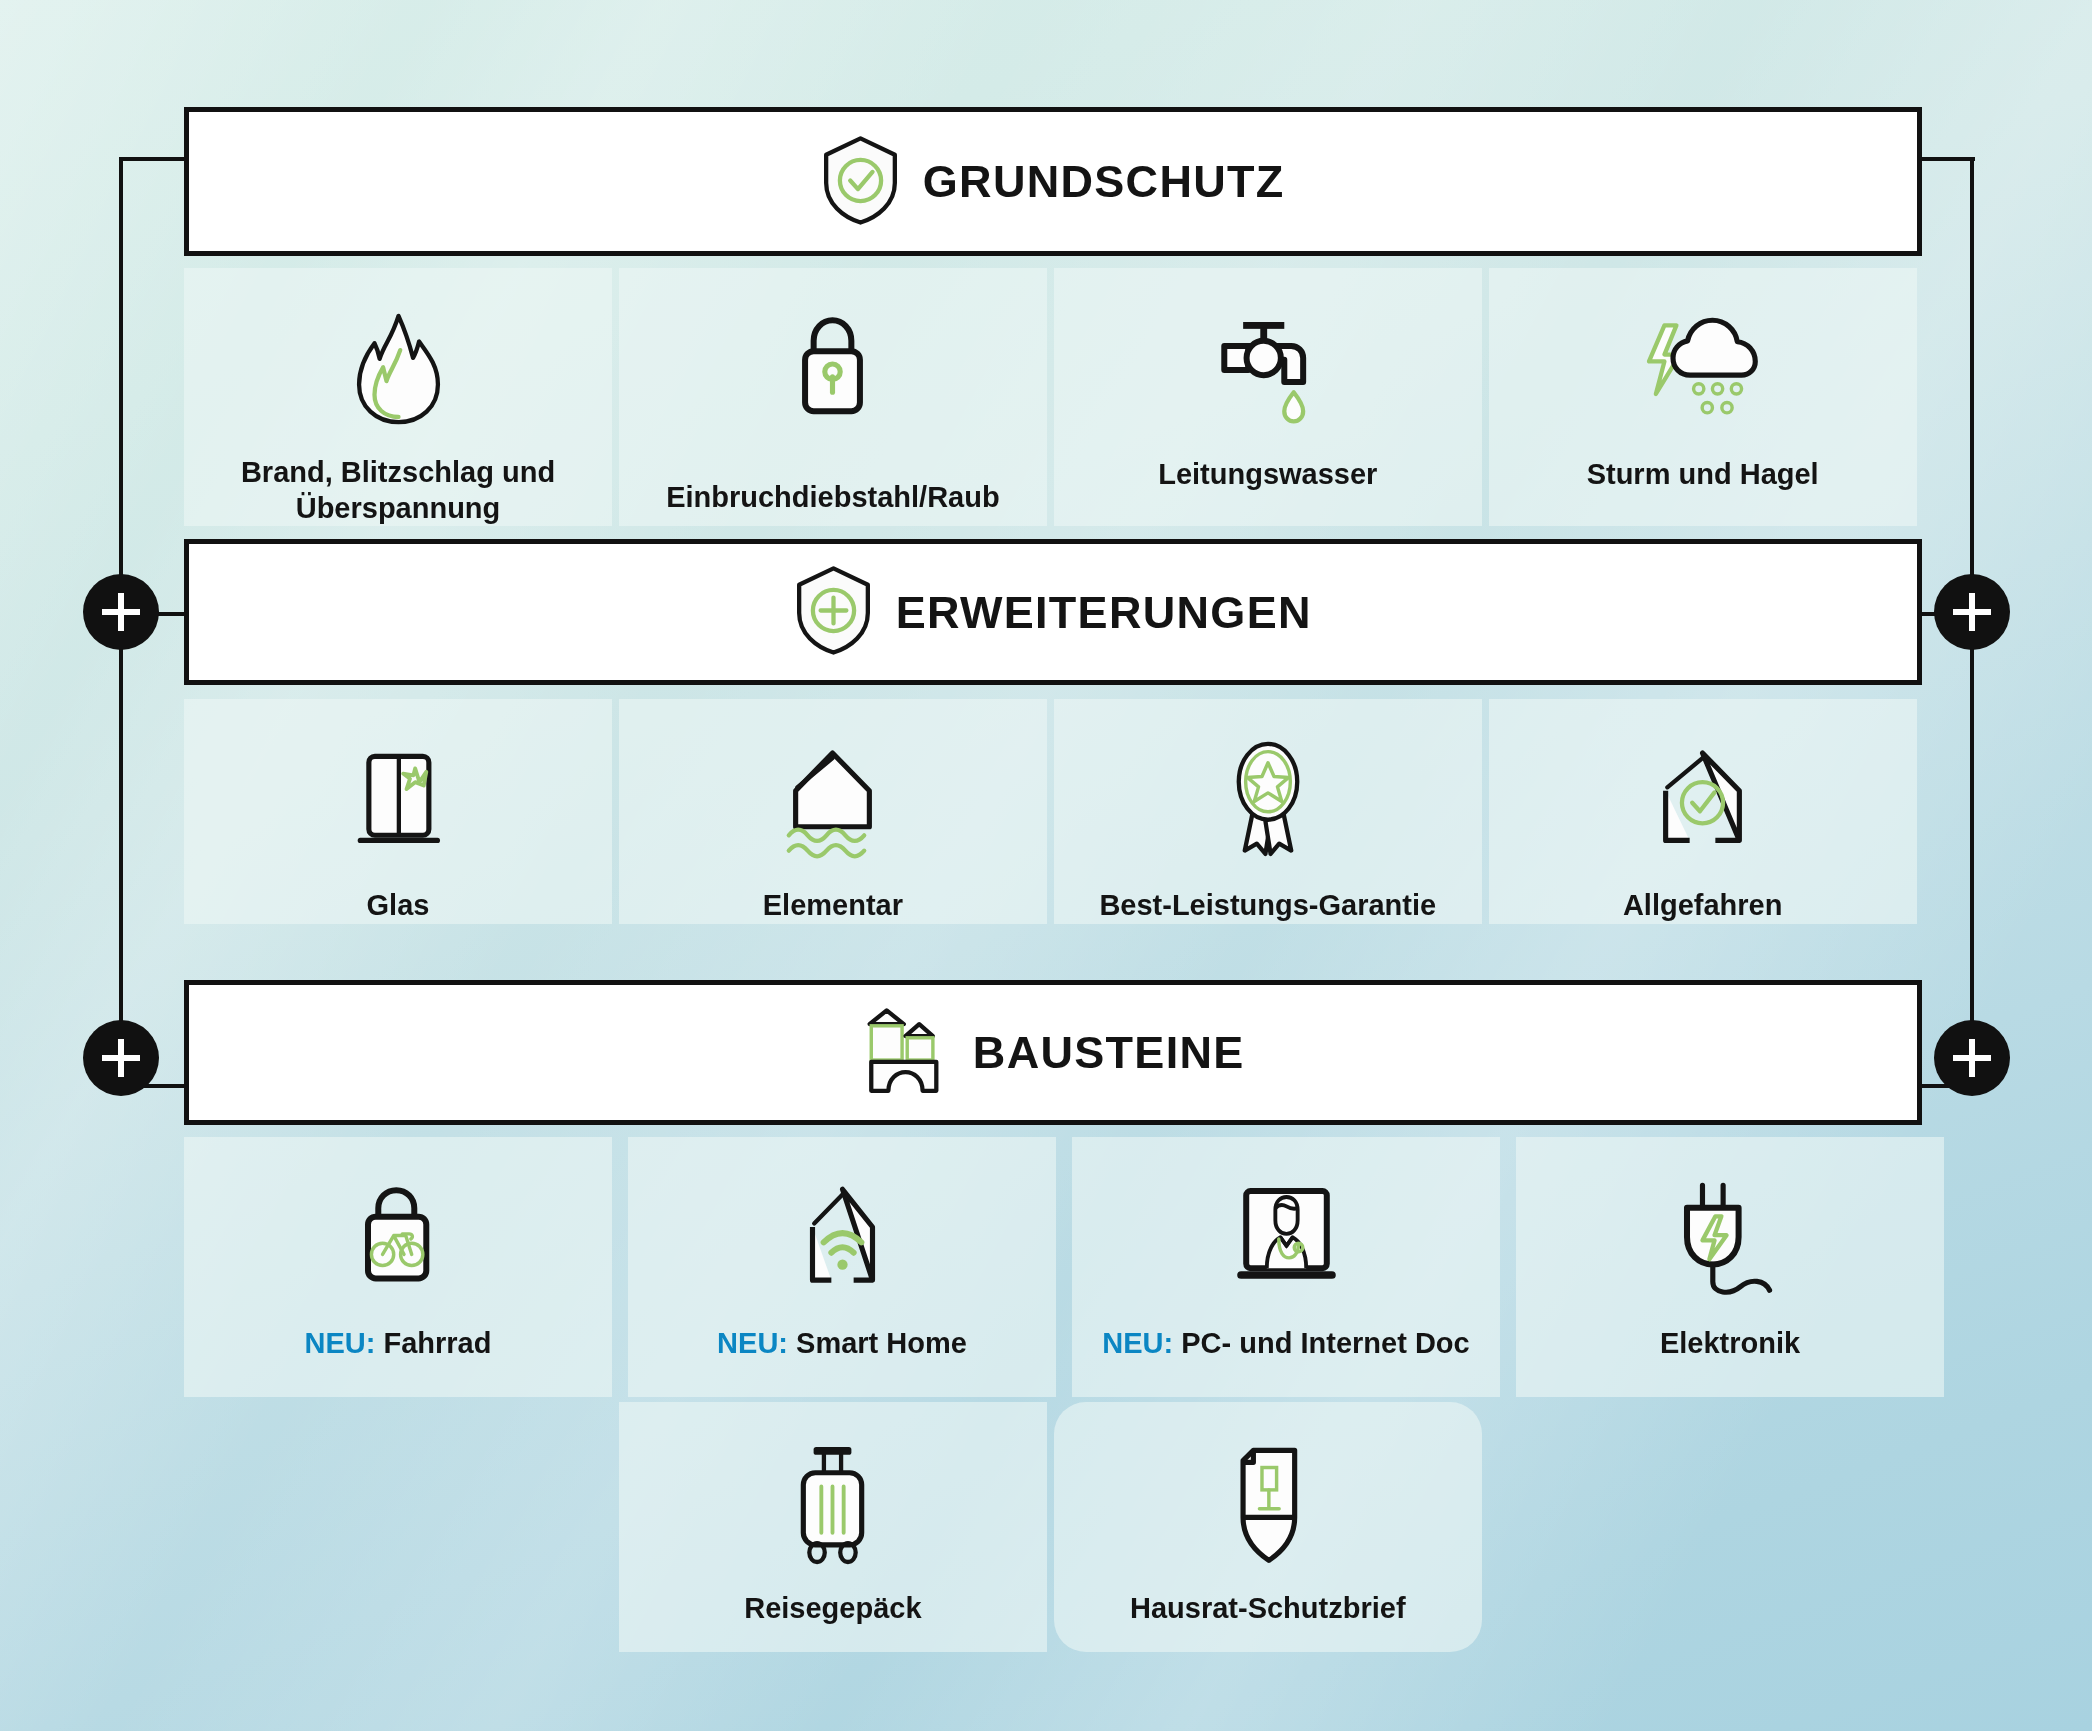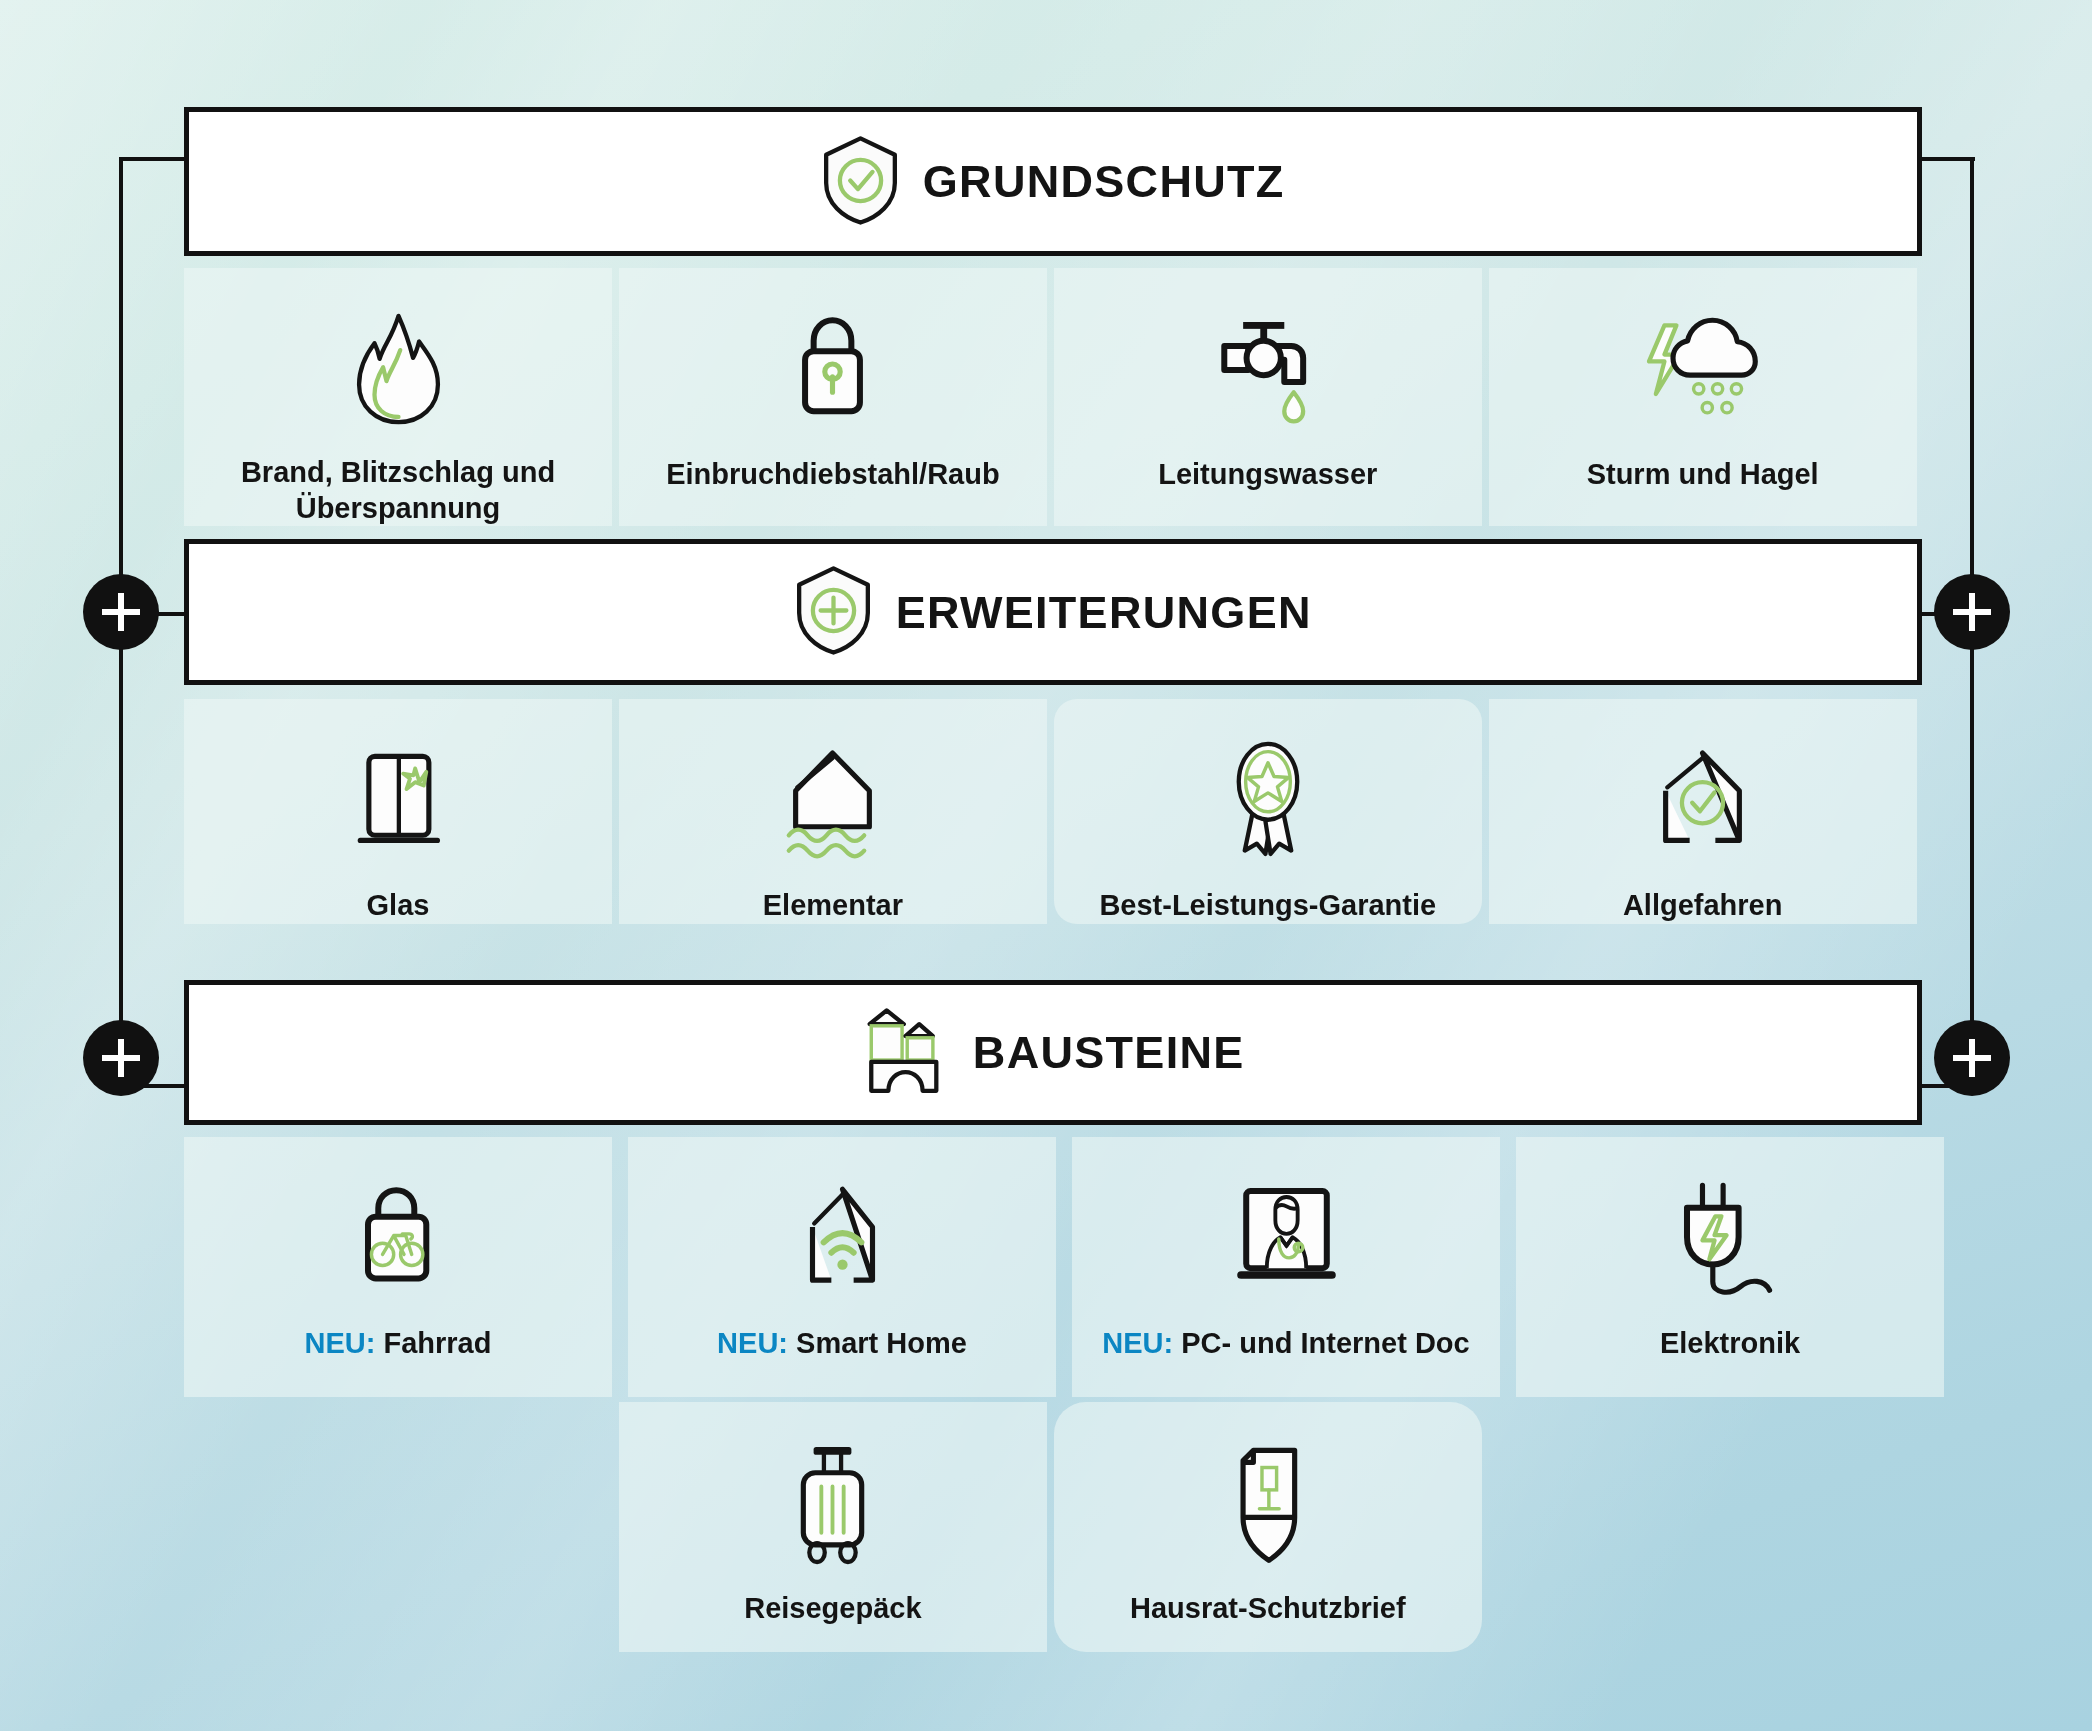--- a/index.html
+++ b/index.html
@@ -103,21 +103,21 @@
         <svg width="103" height="120" viewBox="0 0 120 140">
           <path d="M60 8 C52 34 44 40 38 58 C36 48 34 44 32 40 C20 56 14 72 14 88
                    C14 114 34 132 60 132 C86 132 106 114 106 88 C106 66 94 52 84 38
                    C82 46 80 52 77 57 C72 38 68 26 60 8 Z" fill="#fdfdfd" stroke="#141414" stroke-width="5" stroke-linejoin="round"></path>
           <path d="M62 48 C56 66 50 72 46 84 C44 76 43 72 42 68 C35 80 32 90 32 100
                    C32 116 44 126 60 126" fill="none" stroke="#9ac96b" stroke-width="5" stroke-linejoin="round" stroke-linecap="round"></path>
         </svg>
       </span>
       <span class="tile-label">Brand, Blitzschlag und Überspannung</span>
     </div>
-    <div class="tile" style="height:258px;">
+    <div class="tile" style="height:258px;gap:23px;">
       <span class="tile-icon">
         <svg width="103" height="120" viewBox="0 0 120 140">
           <path d="M38 50 L38 36 C38 22 48 12 60 12 C72 12 82 22 82 36 L82 50" fill="none" stroke="#141414" stroke-width="7" stroke-linecap="round"></path>
           <rect x="28" y="48" width="64" height="70" rx="10" fill="#fdfdfd" stroke="#141414" stroke-width="7"></rect>
           <circle cx="60" cy="72" r="9" fill="none" stroke="#9ac96b" stroke-width="6"></circle>
           <path d="M60 78 L60 96" stroke="#9ac96b" stroke-width="6" stroke-linecap="round"></path>
         </svg>
       </span>
       <span class="tile-label">Einbruchdiebstahl/Raub</span>
     </div>
@@ -178,21 +178,21 @@
       <span class="tile-icon">
         <svg width="129" height="120" viewBox="0 0 150 140">
           <path d="M32 58 L32 100 L118 100 L118 58 L75 14 Z" fill="#fdfdfd" stroke="#141414" stroke-width="6" stroke-linejoin="round"></path>
           <path d="M34 54 L75 20" fill="none" stroke="#141414" stroke-width="5" stroke-linecap="round"></path>
           <path d="M24 110 q11 -13 22 0 q11 13 22 0 q11 -13 22 0 q11 13 22 0" fill="none" stroke="#9ac96b" stroke-width="5" stroke-linecap="round"></path>
           <path d="M24 128 q11 -13 22 0 q11 13 22 0 q11 -13 22 0 q11 13 22 0" fill="none" stroke="#9ac96b" stroke-width="5" stroke-linecap="round"></path>
         </svg>
       </span>
       <span class="tile-label">Elementar</span>
     </div>
-    <div class="tile" style="height:225px;border-radius:23px;">
+    <div class="tile" style="height:225px;">
       <span class="tile-icon">
         <svg width="112" height="129" viewBox="0 0 130 150">
           <path d="M48 84 L38 132 L52 124 L62 136 L68 98 Z" fill="#fdfdfd" stroke="#141414" stroke-width="5" stroke-linejoin="round"></path>
           <path d="M82 84 L92 132 L78 124 L68 136 L62 98 Z" fill="#fdfdfd" stroke="#141414" stroke-width="5" stroke-linejoin="round"></path>
           <ellipse cx="65" cy="52" rx="34" ry="44" fill="#fdfdfd" stroke="#141414" stroke-width="5"></ellipse>
           <ellipse cx="65" cy="52" rx="26" ry="35" fill="none" stroke="#9ac96b" stroke-width="4"></ellipse>
           <path d="M65 30 L72 46 L89 47 L76 58 L81 75 L65 65 L49 75 L54 58 L41 47 L58 46 Z" fill="none" stroke="#9ac96b" stroke-width="4" stroke-linejoin="round"></path>
         </svg>
       </span>
       <span class="tile-label">Best-Leistungs-Garantie</span>

